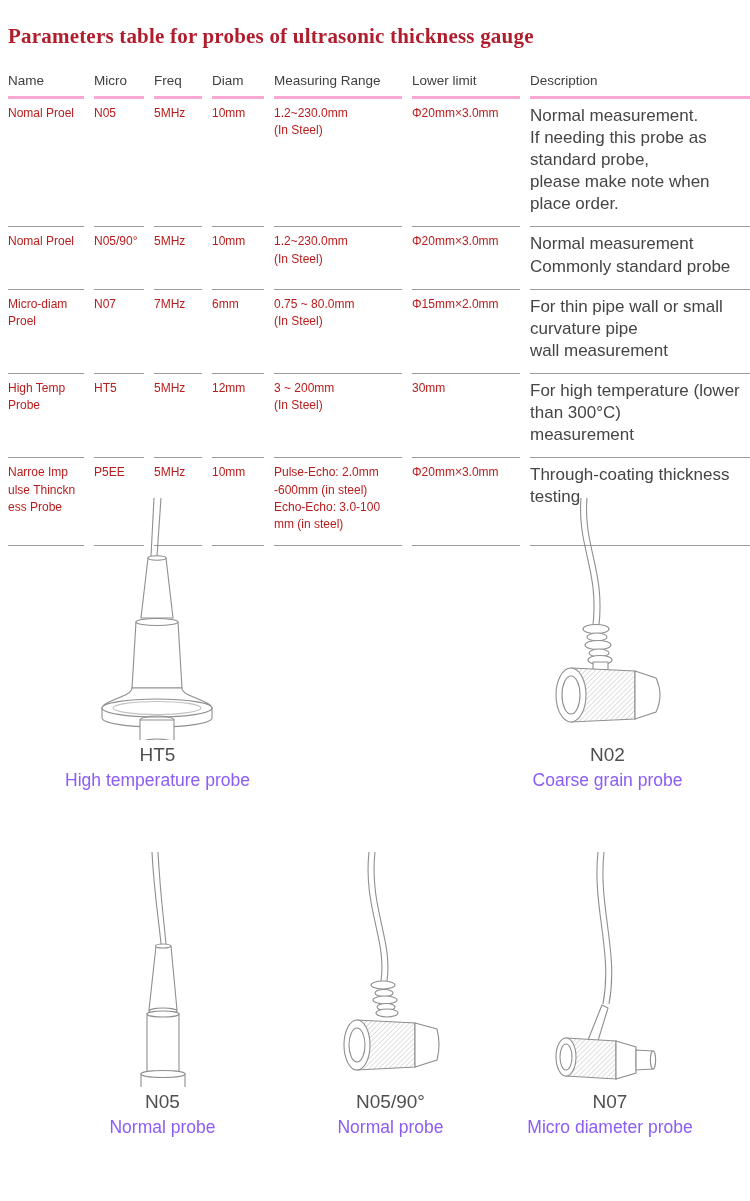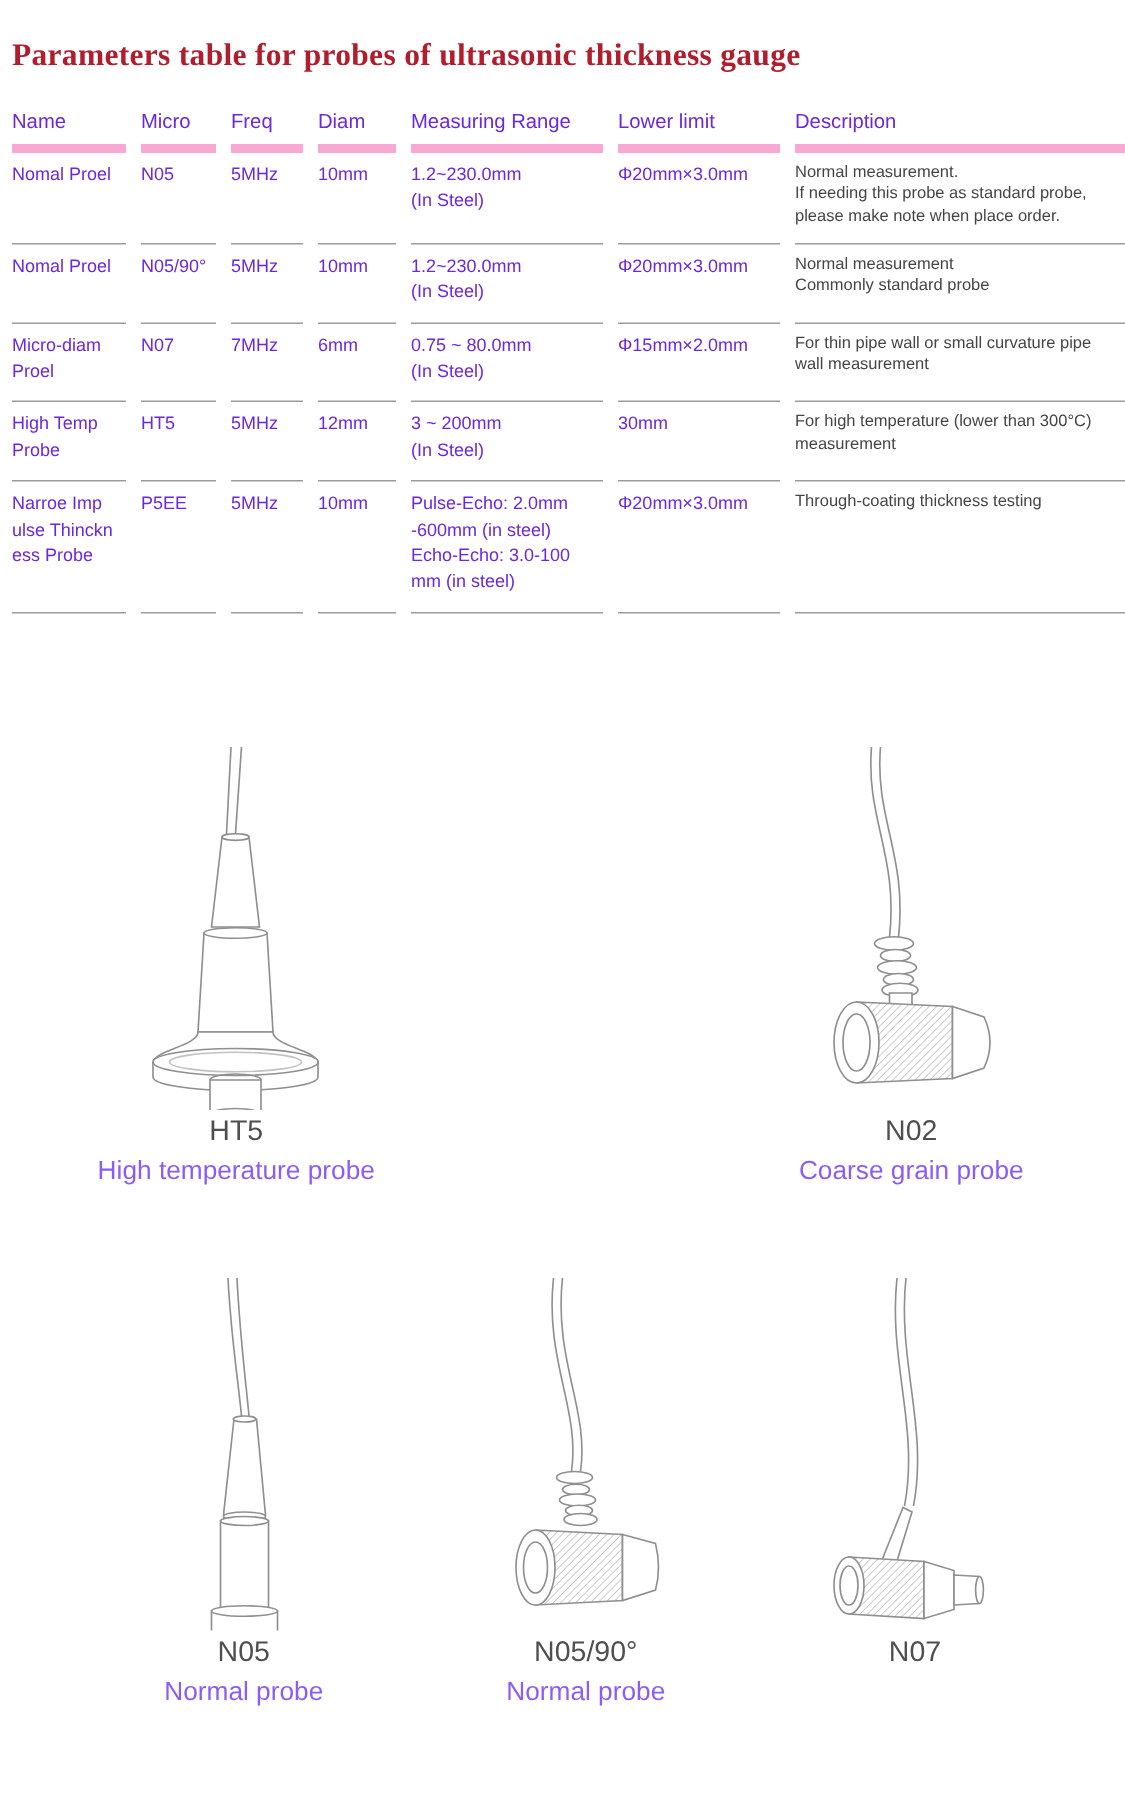--- a/index.html
+++ b/index.html
@@ -23,30 +23,30 @@
   .table-wrap{position:absolute;left:8px;top:70px;width:742px;}
   table.params{
     border-collapse:separate;border-spacing:10px 0;
     margin-left:-10px;table-layout:fixed;width:762px;
   }
   col.c-name{width:76px;}  col.c-model{width:50px;}
   col.c-freq{width:48px;}  col.c-diam{width:52px;}
   col.c-range{width:128px;}col.c-lower{width:108px;}
   col.c-desc{width:220px;}
   th{
-    font-weight:400;font-size:13.5px;color:#6d28d9;text-align:left;
-    padding:3px 0 8px;border-bottom:6px solid #f9a8d4;
+    font-weight:400;font-size:13.5px;color:#404040;text-align:left;
+    padding:3px 0 8px;border-bottom:3px solid #f9a8d4;
     white-space:nowrap;vertical-align:bottom;
   }
   td{
     font-size:12px;line-height:1.45;vertical-align:top;
     padding:6px 0 11px;border-bottom:1px solid #9b9b9b;
-    white-space:pre-line;color:#6d28d9;
-  }
-  td.desc{font-size:11px;line-height:1.3;color:#454545;}
+    white-space:pre-line;color:#b91c1c;
+  }
+  td.desc{font-size:17px;line-height:1.3;color:#454545;}
 
   
   .figure{position:absolute;text-align:center;}
   .figure svg{display:block;margin:0 auto;}
   .fig-model{font-size:19px;color:#4f4f4f;margin-top:5px;line-height:1.1;}
   .fig-name{font-size:17.5px;color:#8b5cf6;margin-top:4px;line-height:1.2;}
   #fig-ht5 {left:40px; top:498px; width:235px;}
   #fig-n02 {left:495px;top:498px; width:225px;}
   #fig-n05 {left:55px; top:852px; width:215px;}
   #fig-n0590{left:283px;top:852px; width:215px;}
@@ -244,15 +244,16 @@
       <path class="probe-line" d="M104 0 C98 55 119 100 109 152"></path>
       <path class="probe-fill" d="M102 153 L88 188 L97 192 L108 156 Z"></path>
       <path d="M66 186 L116 189 L116 227 L66 224 Z" fill="url(#knurl)" stroke="#8f8f8f" stroke-width="1.1"></path>
       <path class="probe-fill" d="M116 189 L136 195 L136 221 L116 227 Z"></path>
       <path class="probe-fill" d="M136 198 L153 199 L153 217 L136 218 Z"></path>
       <ellipse class="probe-fill" cx="153" cy="208" rx="2.6" ry="9"></ellipse>
       <ellipse class="probe-fill" cx="66" cy="205" rx="10" ry="19"></ellipse>
       <ellipse class="probe-line" cx="66" cy="205" rx="6" ry="13"></ellipse>
     </svg>
     <div class="fig-model">N07</div>
+    <div class="fig-name">Micro diameter probe</div>
   </div>
 
 </div>
 
 </body></html>

